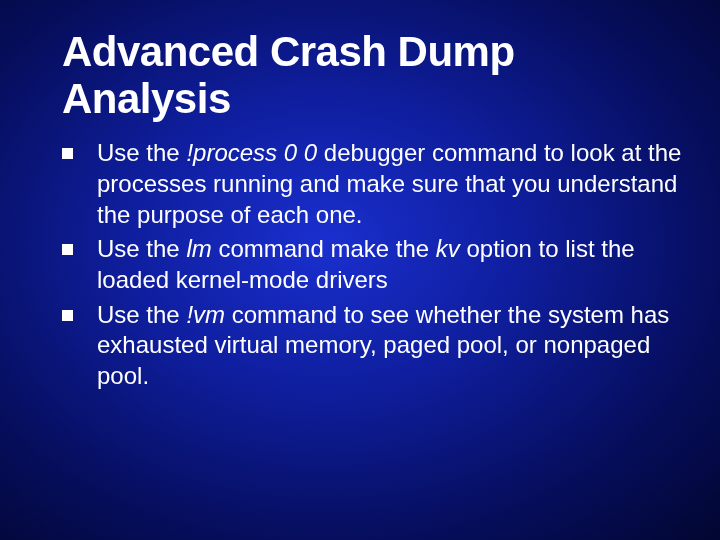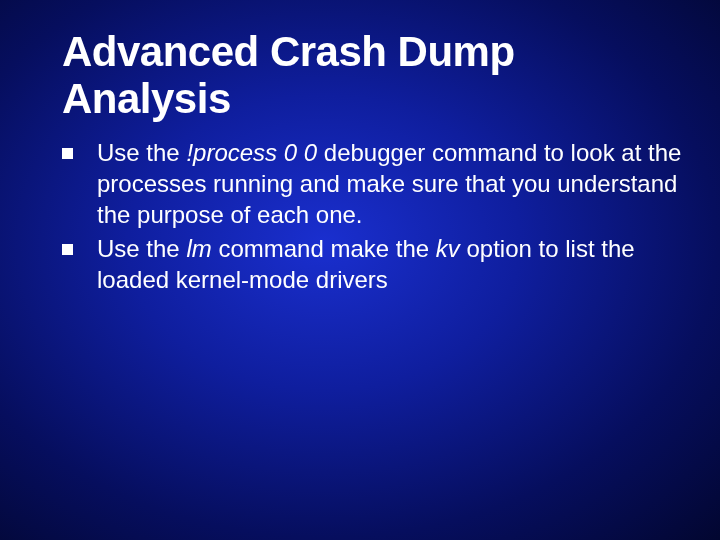--- a/index.html
+++ b/index.html
@@ -56,14 +56,20 @@
     </span>
   </li>
 
   <li class="bullet-item">
     <span class="bullet-marker"></span>
     <span class="bullet-text">
       <span>Use the </span><span class="cmd">lm</span><span> command make the </span><span class="cmd">kv</span><span> option to list the loaded kernel-mode drivers</span>
     </span>
   </li>
 
+  <li class="bullet-item">
+    <span class="bullet-marker"></span>
+    <span class="bullet-text">
+      <span>Use the </span><span class="cmd">!vm</span><span> command to see whether the system has exhausted virtual memory, paged pool, or nonpaged pool.</span>
+    </span>
+  </li>
 
 </ul>
 
 </body></html>

